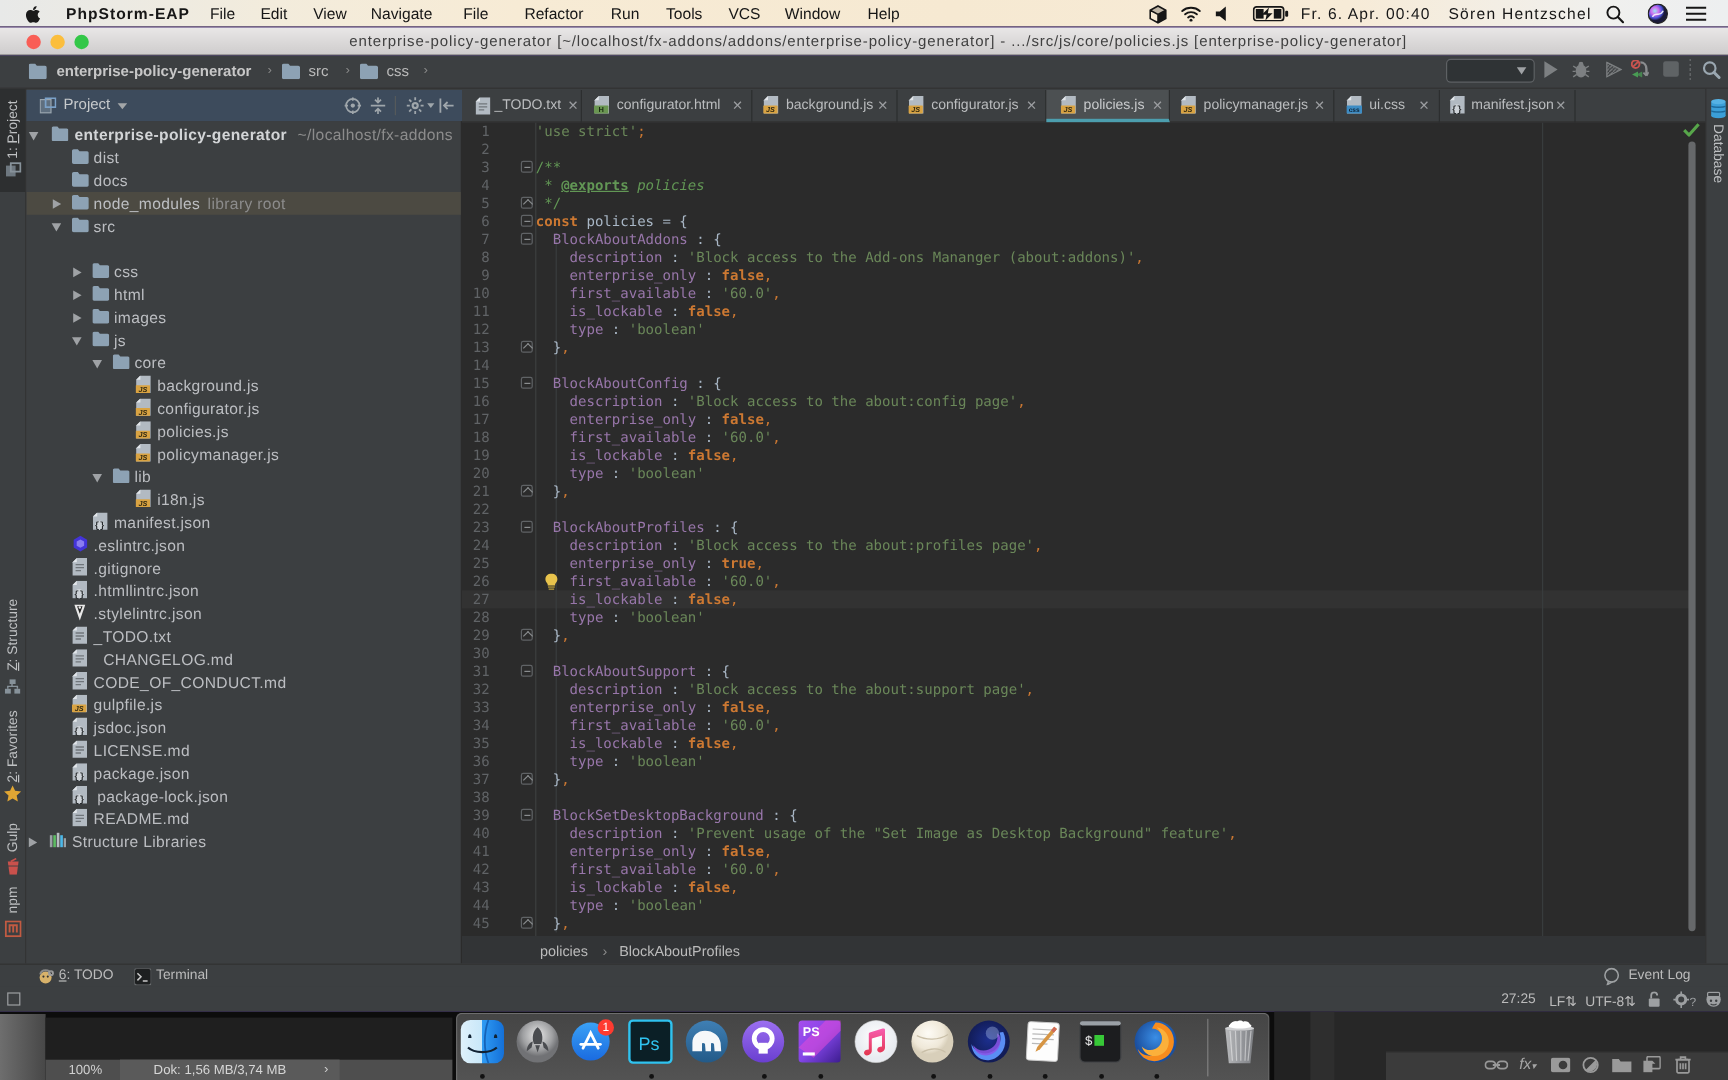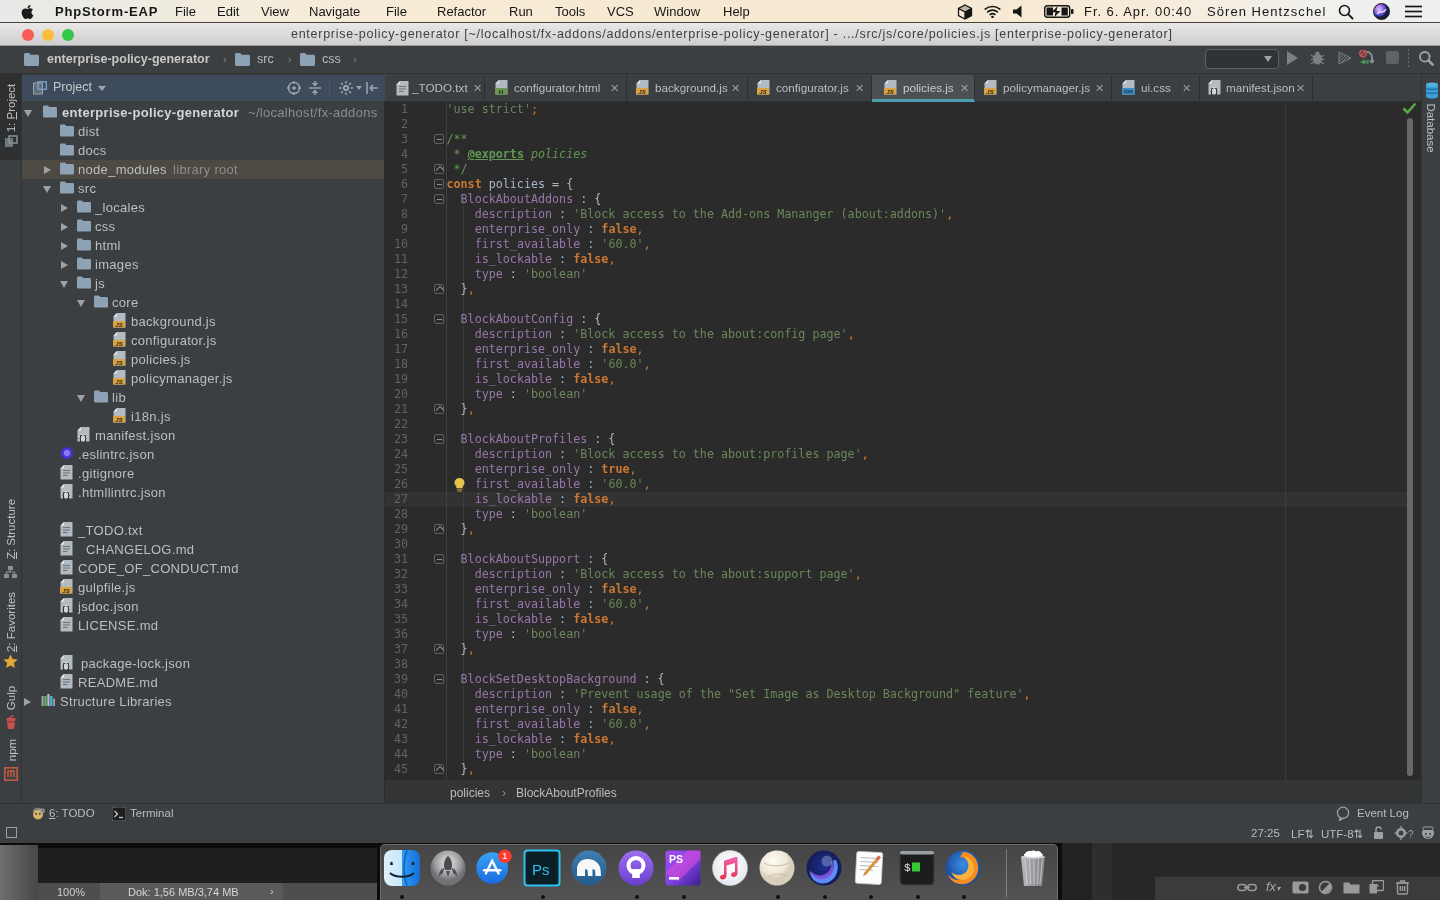--- a/index.html
+++ b/index.html
@@ -397,27 +397,20 @@
           <span class="tt" style="left:56px;">node_modules</span>
           <span class="tt gray" style="left:151px;">library root</span>
         </div>
       <div class="trow" style="top:77.5px">
           <span class="arr d" style="left:21px"></span>
           <svg class="abs ticon" style="left:38px;top:2.5px" width="14" height="13" viewBox="0 0 15 13">
             <use href="#i-folder"></use>
           </svg>
           <span class="tt" style="left:56px;">src</span>
         </div>
-      <div class="trow" style="top:96.5px">
-          <span class="arr r" style="left:39px"></span>
-          <svg class="abs ticon" style="left:55px;top:2.5px" width="14" height="13" viewBox="0 0 15 13">
-            <use href="#i-folder"></use>
-          </svg>
-          <span class="tt" style="left:73px;">_locales</span>
-        </div>
       <div class="trow" style="top:115.5px">
           <span class="arr r" style="left:39px"></span>
           <svg class="abs ticon" style="left:55px;top:2.5px" width="14" height="13" viewBox="0 0 15 13">
             <use href="#i-folder"></use>
           </svg>
           <span class="tt" style="left:73px;">css</span>
         </div>
       <div class="trow" style="top:134.5px">
           <span class="arr r" style="left:39px"></span>
           <svg class="abs ticon" style="left:55px;top:2.5px" width="14" height="13" viewBox="0 0 15 13">
@@ -500,20 +493,26 @@
             <use href="#i-txt"></use>
           </svg>
           <span class="tt" style="left:56px;">.gitignore</span>
         </div>
       <div class="trow" style="top:381.5px">
           <svg class="abs ticon" style="left:38px;top:1.5px" width="13" height="15" viewBox="0 0 13 15">
             <use href="#i-json"></use>
           </svg>
           <span class="tt" style="left:56px;">.htmllintrc.json</span>
         </div>
+      <div class="trow" style="top:400.5px">
+          <svg class="abs ticon" style="left:38px;top:1.5px" width="13" height="15" viewBox="0 0 13 15">
+            <use href="#i-stylelint"></use>
+          </svg>
+          <span class="tt" style="left:56px;">.stylelintrc.json</span>
+        </div>
       <div class="trow" style="top:419.5px">
           <svg class="abs ticon" style="left:38px;top:1.5px" width="13" height="15" viewBox="0 0 13 15">
             <use href="#i-txt"></use>
           </svg>
           <span class="tt" style="left:56px;">_TODO.txt</span>
         </div>
       <div class="trow" style="top:438.5px">
           <svg class="abs ticon" style="left:38px;top:1.5px" width="13" height="15" viewBox="0 0 13 15">
             <use href="#i-txt"></use>
           </svg>
@@ -535,20 +534,26 @@
           <svg class="abs ticon" style="left:38px;top:1.5px" width="13" height="15" viewBox="0 0 13 15">
             <use href="#i-json"></use>
           </svg>
           <span class="tt" style="left:56px;">jsdoc.json</span>
         </div>
       <div class="trow" style="top:514.5px">
           <svg class="abs ticon" style="left:38px;top:1.5px" width="13" height="15" viewBox="0 0 13 15">
             <use href="#i-txt"></use>
           </svg>
           <span class="tt" style="left:56px;">LICENSE.md</span>
+        </div>
+      <div class="trow" style="top:533.5px">
+          <svg class="abs ticon" style="left:38px;top:1.5px" width="13" height="15" viewBox="0 0 13 15">
+            <use href="#i-json"></use>
+          </svg>
+          <span class="tt" style="left:56px;">package.json</span>
         </div>
       <div class="trow" style="top:552.5px">
           <svg class="abs ticon" style="left:38px;top:1.5px" width="13" height="15" viewBox="0 0 13 15">
             <use href="#i-json"></use>
           </svg>
           <span class="tt" style="left:59px;text-align:center;">package-lock.json</span>
         </div>
       <div class="trow" style="top:571.5px">
           <svg class="abs ticon" style="left:38px;top:1.5px" width="13" height="15" viewBox="0 0 13 15">
             <use href="#i-txt"></use>

